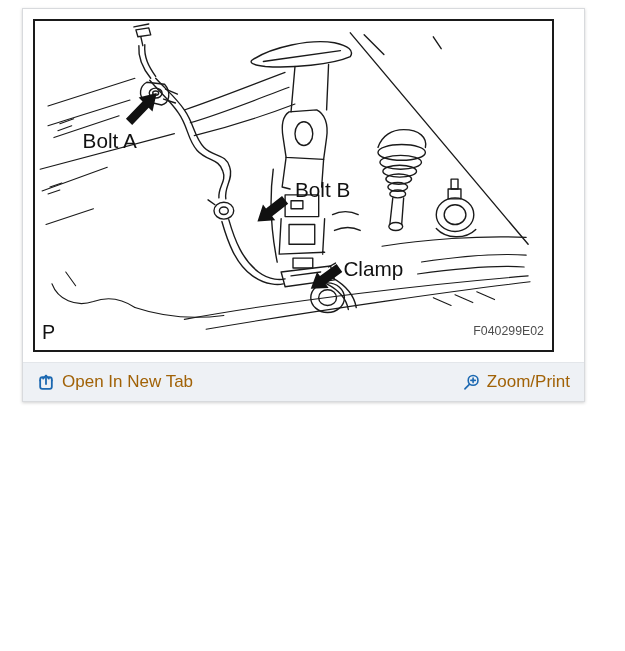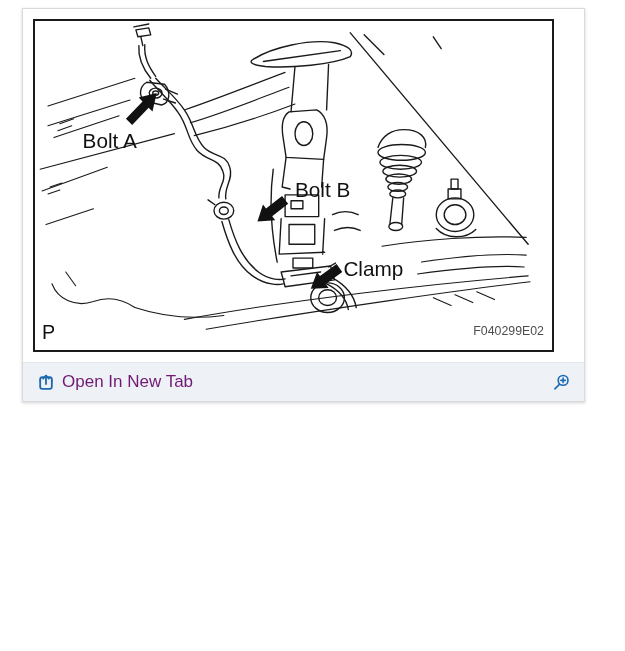--- a/index.html
+++ b/index.html
@@ -20,21 +20,21 @@
   }
   .diagram-box svg{display:block;}
   .figure-toolbar{
     margin-top:5px;height:39px;background:#eef1f5;
     display:flex;align-items:center;justify-content:space-between;
     padding:0 14px;box-sizing:border-box;
     border-top:1px solid #e3e6ea;
   }
   .toolbar-link{
     display:flex;align-items:center;gap:7px;
-    color:#701a75;font-size:17px;text-decoration:none;cursor:pointer;
+    color:#a16207;font-size:17px;text-decoration:none;cursor:pointer;
   }
   .toolbar-link svg{display:block;}
   .step-text{
     margin:34px 20px 0 36px;font-size:17px;color:#3e3e3e;line-height:22px;
   }
   .torque-block{
     margin:23px 20px 0 55px;font-size:17px;color:#3a3a3a;
     font-weight:bold;line-height:26px;
   }
   .note-line{
@@ -189,20 +189,21 @@
       <span>Open In New Tab</span>
     </a>
     <a class="toolbar-link">
       <svg width="17" height="17" viewBox="0 0 16 16">
         <g fill="none" stroke="#1b68b1" stroke-width="1.5" stroke-linecap="round">
           <circle cx="9.5" cy="6" r="4.6"></circle>
           <path d="M6,9.8 L1.8,14"></path>
           <path d="M9.5,3.9 v4.2 M7.4,6 h4.2"></path>
         </g>
       </svg>
+      <span>Zoom/Print</span>
     </a>
   </div>
 </div>
 
 <div class="step-text">b. Install the speed sensor front with the 2 bolts and the clamp.</div>
 
 <div class="torque-block">
   <div>Torque:</div>
   <div>Bolt A 5.0 N.m (51 kgf.cm, 44 in.lbf)</div>
   <div>Bolt B 29 N.m (296 kgf.cm, 21 ft.lbf)</div>

